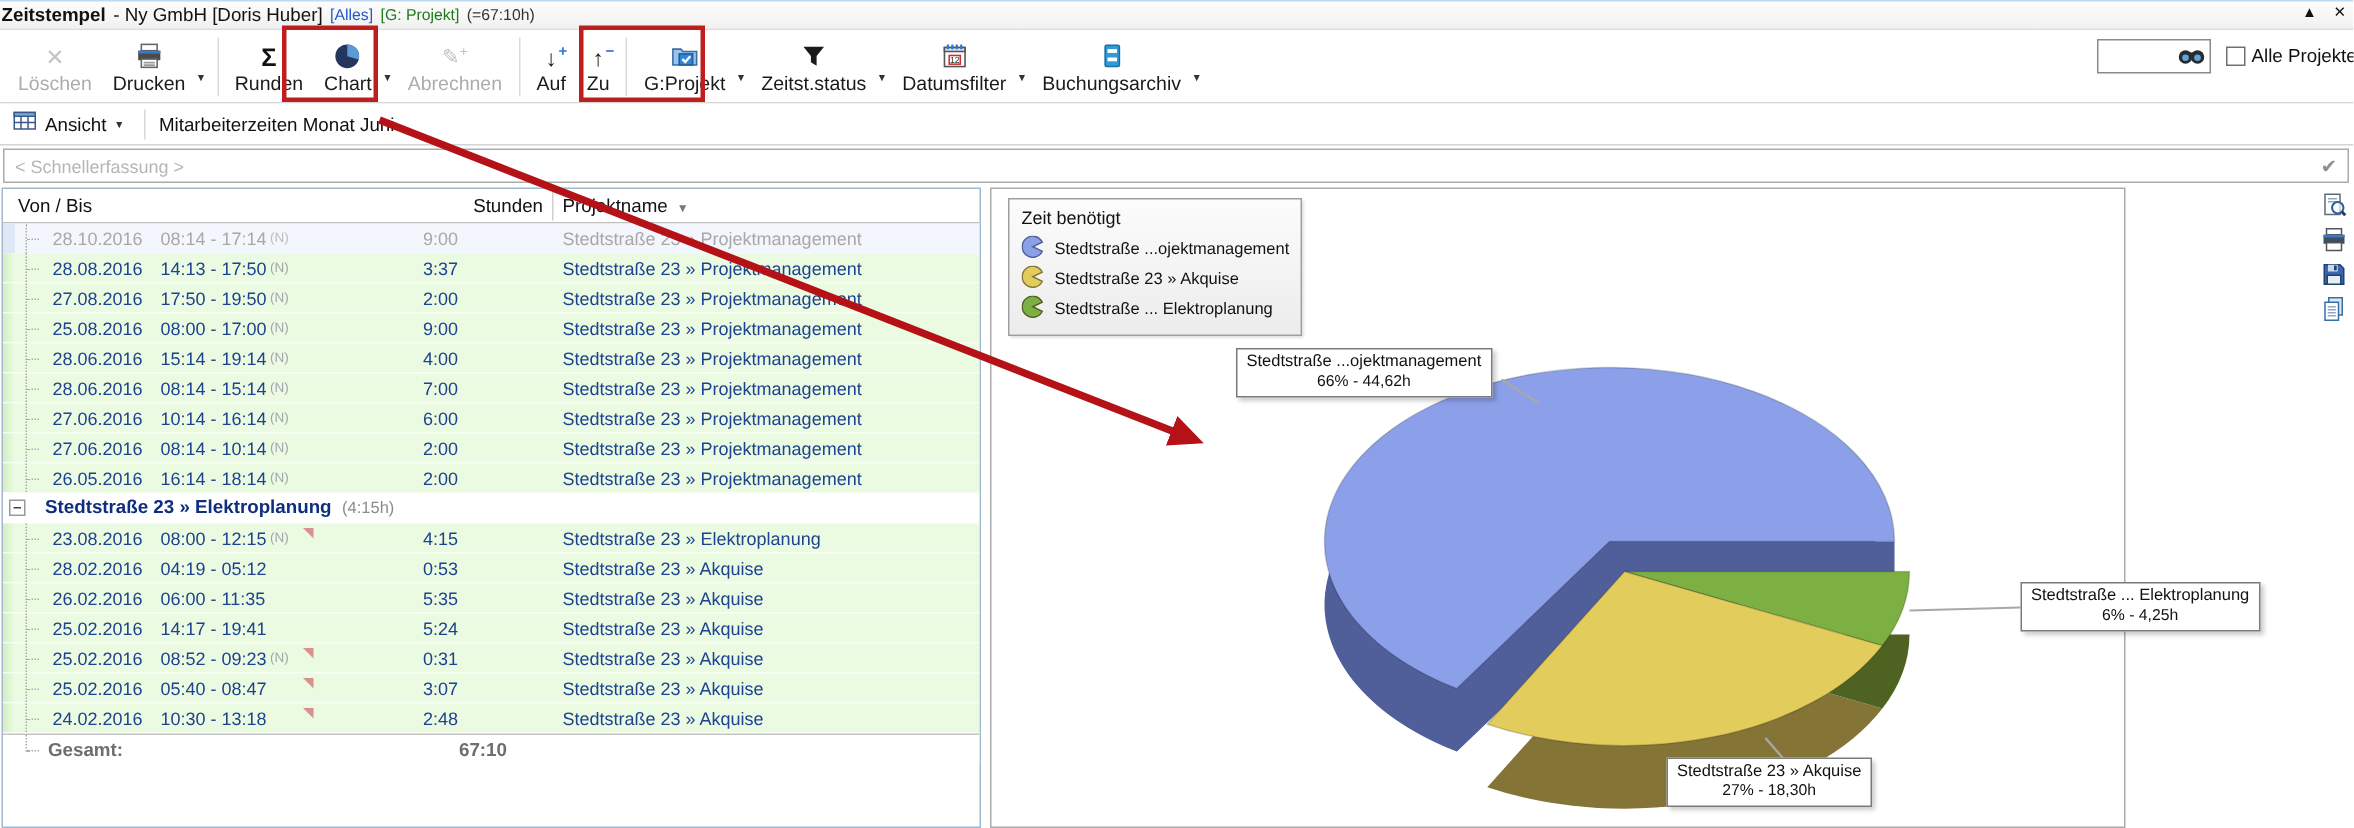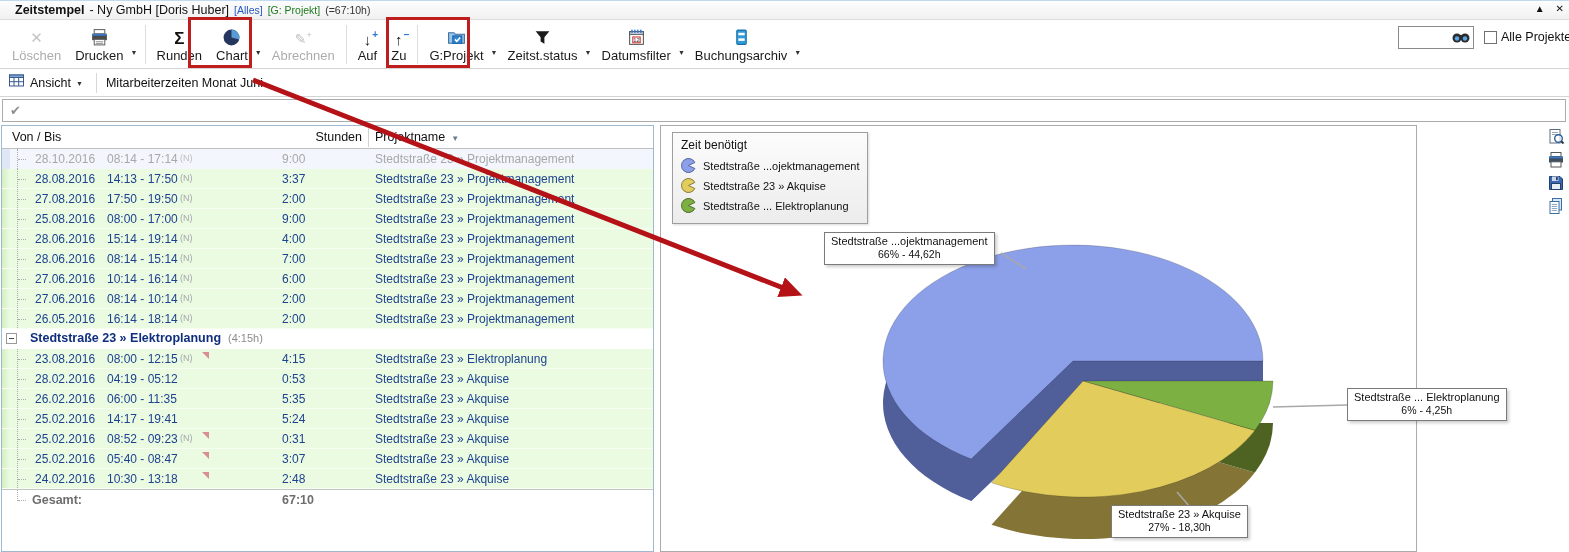--- a/index.html
+++ b/index.html
@@ -2,21 +2,21 @@
 <html><head>
 <meta charset="utf-8">
 <style>
   * { margin:0; padding:0; box-sizing:border-box; }
   html,body { width:1569px; height:552px; }
   body { font-family:"Liberation Sans","DejaVu Sans",sans-serif; background:#fff; position:relative; overflow:hidden; color:#1a1a1a; }
 
   
   .titlebar { position:absolute; left:0; top:0; width:100%; height:20px;
     background:linear-gradient(#fdfdfd,#f1f1f1); border-top:1px solid #bfd9f2;
-    border-bottom:1px solid #dcdcdc; display:flex; align-items:center; padding-left:15px; gap:5px; }
+    border-bottom:1px solid #dcdcdc; display:flex; align-items:center; padding-left:1px; gap:5px; }
   .titlebar .app { font-weight:bold; font-size:12.5px; color:#111; white-space:nowrap; }
   .titlebar .rest { font-size:12.5px; color:#111; white-space:nowrap; }
   .badge-blue  { color:#2458c8; font-size:10.5px; }
   .badge-green { color:#1e7a1e; font-size:10.5px; }
   .badge-gray  { color:#333;    font-size:10.5px; }
   .win-controls { position:absolute; right:5px; top:2px; display:flex; gap:11px; font-size:10px; color:#111; }
   .win-controls span { cursor:default; }
 
   
   .toolbar { position:absolute; left:0; top:21px; width:100%; height:48px; background:#fff;
@@ -82,21 +82,21 @@
   .r-n { position:absolute; left:178px; top:4px; font-size:9px; color:#a2a6ac; }
   .muted .r-n { color:#bdbdbd; }
   .r-note { position:absolute; left:200px; top:3px; width:0; height:0;
     border-top:7px solid #d98f8f; border-left:7px solid transparent; }
   .r-stunden { position:absolute; left:280px; width:80px; top:3px; text-align:left; }
   .r-proj { position:absolute; left:373px; top:3px; white-space:nowrap; }
 
   .total { position:relative; height:21px; border-top:1px solid #c4c4c4; background:#fff;
     font-weight:bold; color:#6e6e6e; font-size:12.5px; }
   .t-label { position:absolute; left:30px; top:3px; }
-  .t-value { position:absolute; left:280px; width:80px; top:3px; text-align:left; }
+  .t-value { position:absolute; left:280px; width:80px; top:3px; text-align:center; }
 
   
   .chart-panel { position:absolute; left:660px; top:125px; width:757px; height:427px;
     border:1px solid #ababab; background:#fff; }
   .legend { position:absolute; left:11px; top:6px; width:196px;
     background:linear-gradient(#fcfcfc,#ececec); border:1px solid #9e9e9e;
     box-shadow:1px 1px 2px rgba(0,0,0,.15); padding:5px 8px 7px; z-index:5; }
   .legend-title { font-size:12px; color:#111; margin-bottom:4px; }
   .legend-item { display:flex; align-items:center; gap:7px; height:20px; font-size:11px; color:#111; white-space:nowrap; }
   .pie-svg { position:absolute; left:0; top:0; }
@@ -257,20 +257,21 @@
         <line x1="10.7" y1="5.5" x2="10.7" y2="14" stroke="#3a5a8c"></line>
         <line x1="1.5" y1="9.7" x2="15.5" y2="9.7" stroke="#3a5a8c"></line>
       </svg></span>
   <span class="vlabel">Ansicht</span>
   <span class="vcaret">▼</span>
   <span class="vsep"></span>
   <span class="vname">Mitarbeiterzeiten Monat Juni</span>
 </div>
 
 <div class="quickentry">
+  <span class="ph">&lt; Schnellerfassung &gt;</span>
   <span class="qcheck">✔</span>
 </div>
 
 <div class="table-panel">
   <div class="thead">
     <span class="h-von">Von / Bis</span>
     <span class="h-stunden">Stunden</span>
     <span class="h-div"></span>
     <span class="h-proj"><span>Projektname</span><span class="sort-ico">▼</span></span>
   </div>

